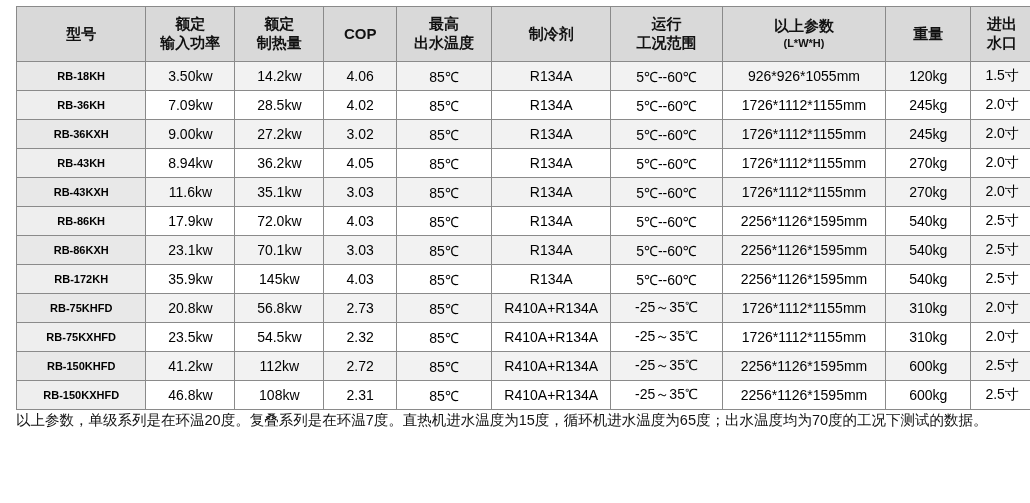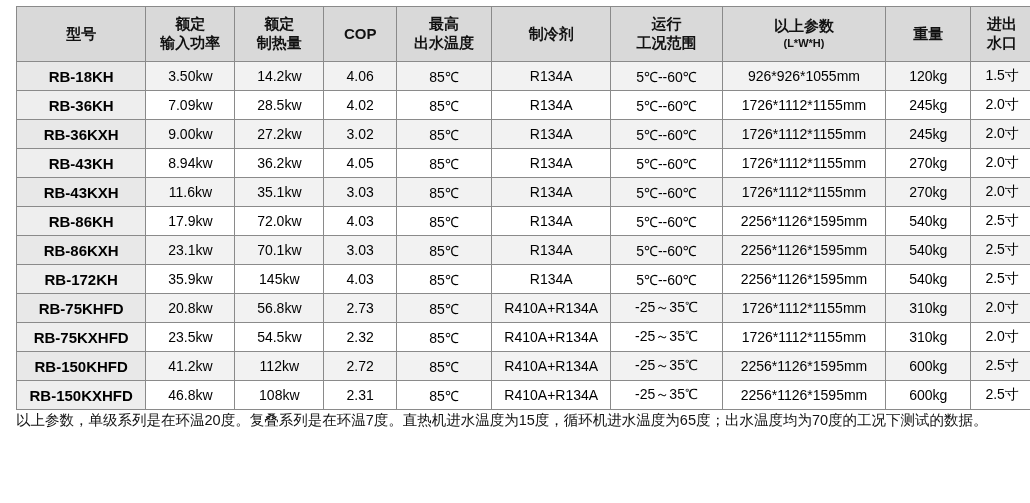--- a/index.html
+++ b/index.html
@@ -51,21 +51,21 @@
     height: 29px;
   }
   table.spec tbody tr:nth-child(odd) {
     background: #f2f2f2;
   }
   table.spec tbody tr:nth-child(even) {
     background: #ffffff;
   }
   table.spec tbody td.model {
     font-weight: bold;
-    font-size: 15px;
+    font-size: 11px;
     background: #e8e8e8;
     text-align: center;
   }
   table.spec tbody tr:nth-child(even) td.model {
     background: #eeeeee;
   }
   td.small {
     font-size: 12.5px;
   }
   td.tiny {

